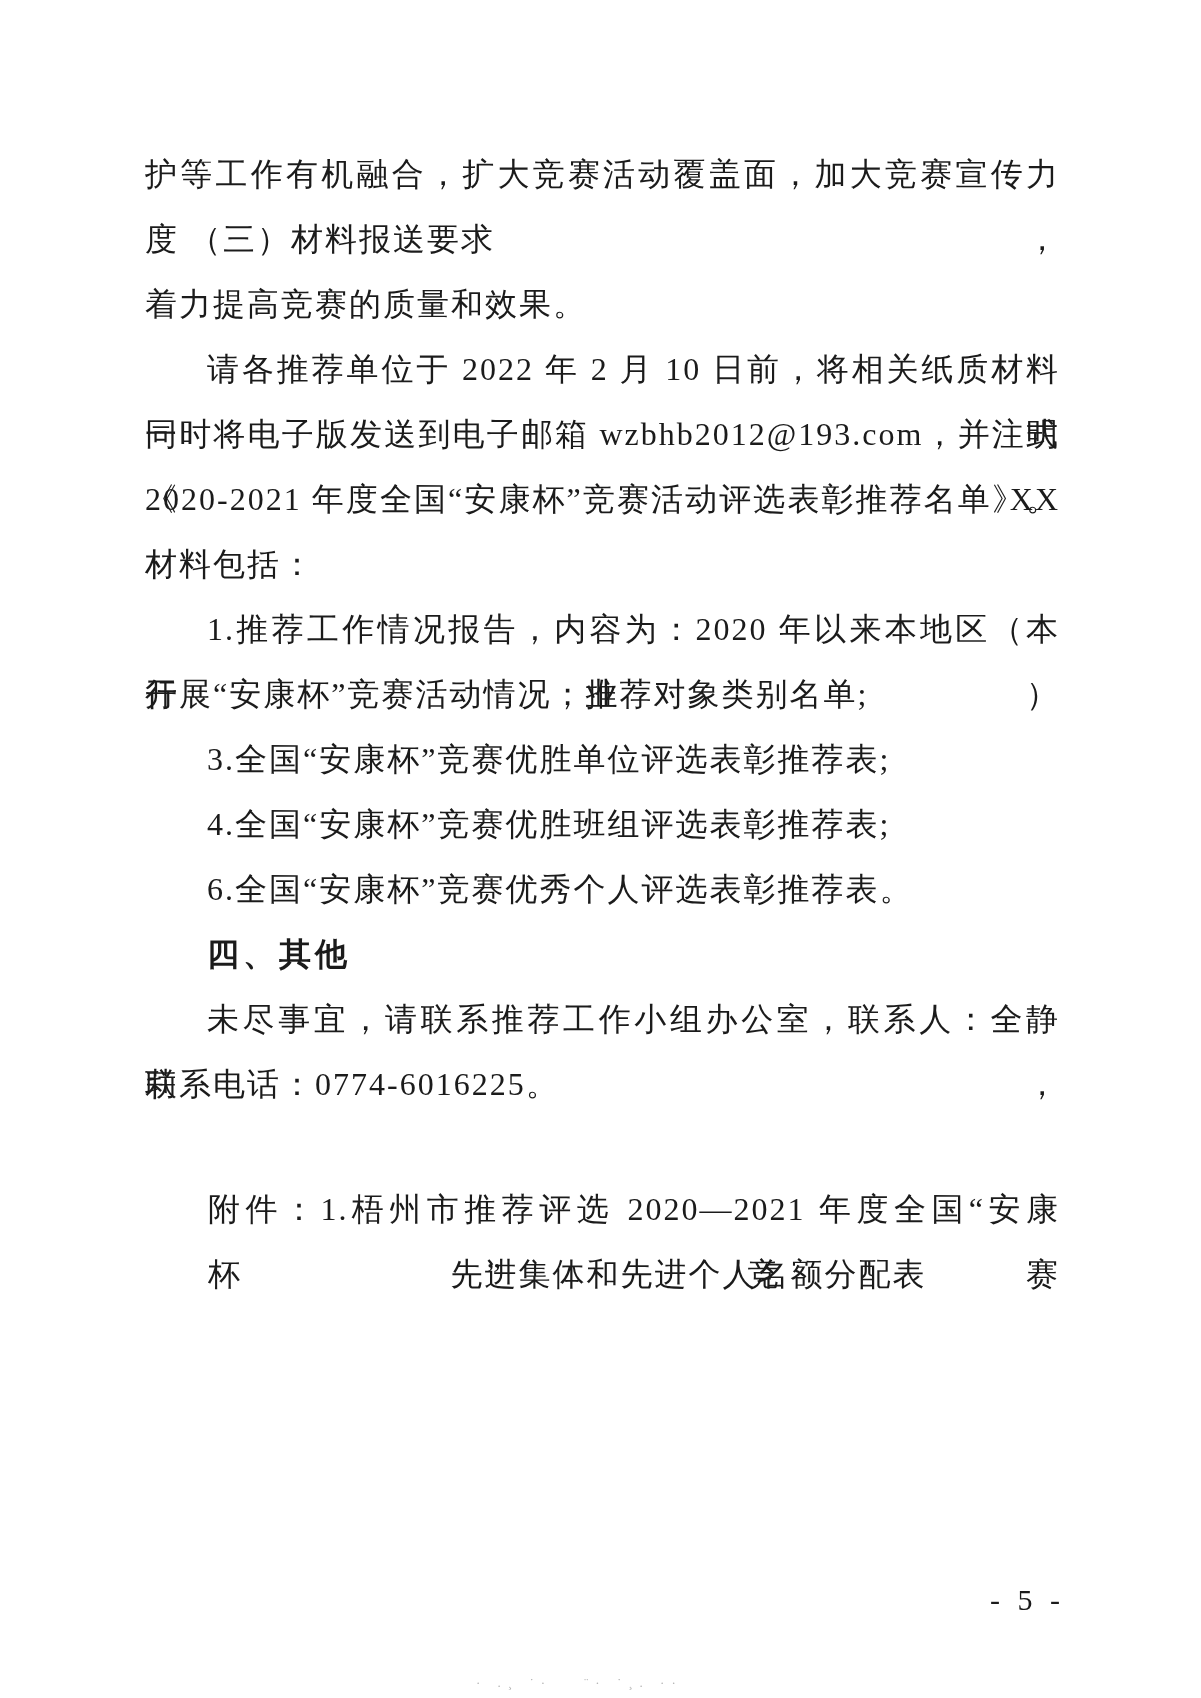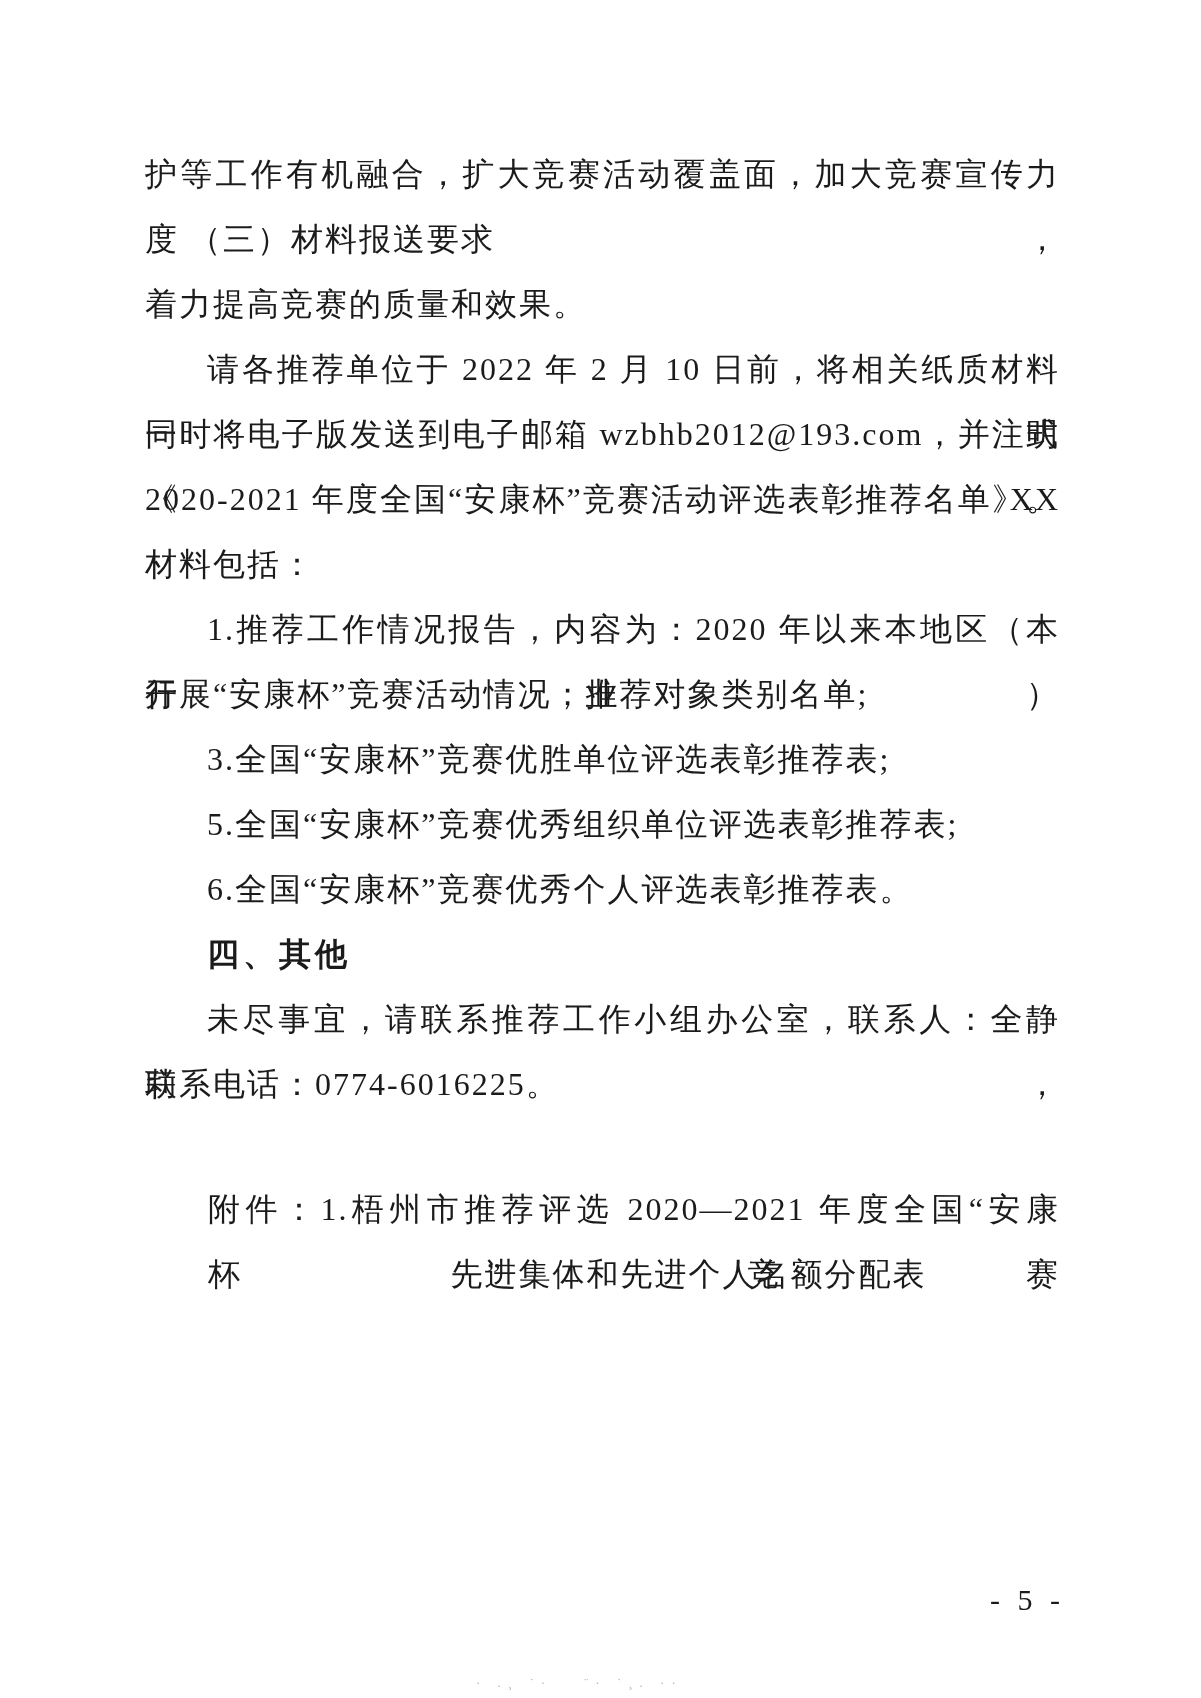--- a/index.html
+++ b/index.html
@@ -88,21 +88,21 @@
     <div class="line justify">护等工作有机融合，扩大竞赛活动覆盖面，加大竞赛宣传力度，</div>
     <div class="line indent-paren">（三）材料报送要求</div>
     <div class="line">着力提高竞赛的质量和效果。</div>
     <div class="line indent justify">请各推荐单位于 2022 年 2 月 10 日前，将相关纸质材料一式</div>
     <div class="line justify">同时将电子版发送到电子邮箱 wzbhb2012@193.com，并注明《XX</div>
     <div class="line justify">2020-2021 年度全国“安康杯”竞赛活动评选表彰推荐名单》。</div>
     <div class="line">材料包括：</div>
     <div class="line indent justify">1.推荐工作情况报告，内容为：2020 年以来本地区（本行业）</div>
     <div class="line">开展“安康杯”竞赛活动情况；推荐对象类别名单;</div>
     <div class="line indent">3.全国“安康杯”竞赛优胜单位评选表彰推荐表;</div>
-    <div class="line indent">5.全国“安康杯”竞赛优秀组织单位评选表彰推荐表;</div>
+    <div class="line indent">4.全国“安康杯”竞赛优胜班组评选表彰推荐表;</div>
     <div class="line indent">6.全国“安康杯”竞赛优秀个人评选表彰推荐表。</div>
     <div class="line indent heading">四、其他</div>
     <div class="line indent justify">未尽事宜，请联系推荐工作小组办公室，联系人：全静莉，</div>
     <div class="line">联系电话：0774-6016225。</div>
     <div class="spacer"></div>
     <div class="line hang justify">附件：1.梧州市推荐评选 2020—2021 年度全国“安康杯”竞赛</div>
     <div class="line indent2">先进集体和先进个人名额分配表</div>
   </div>
 
   <div class="page-number">- 5 -</div>

